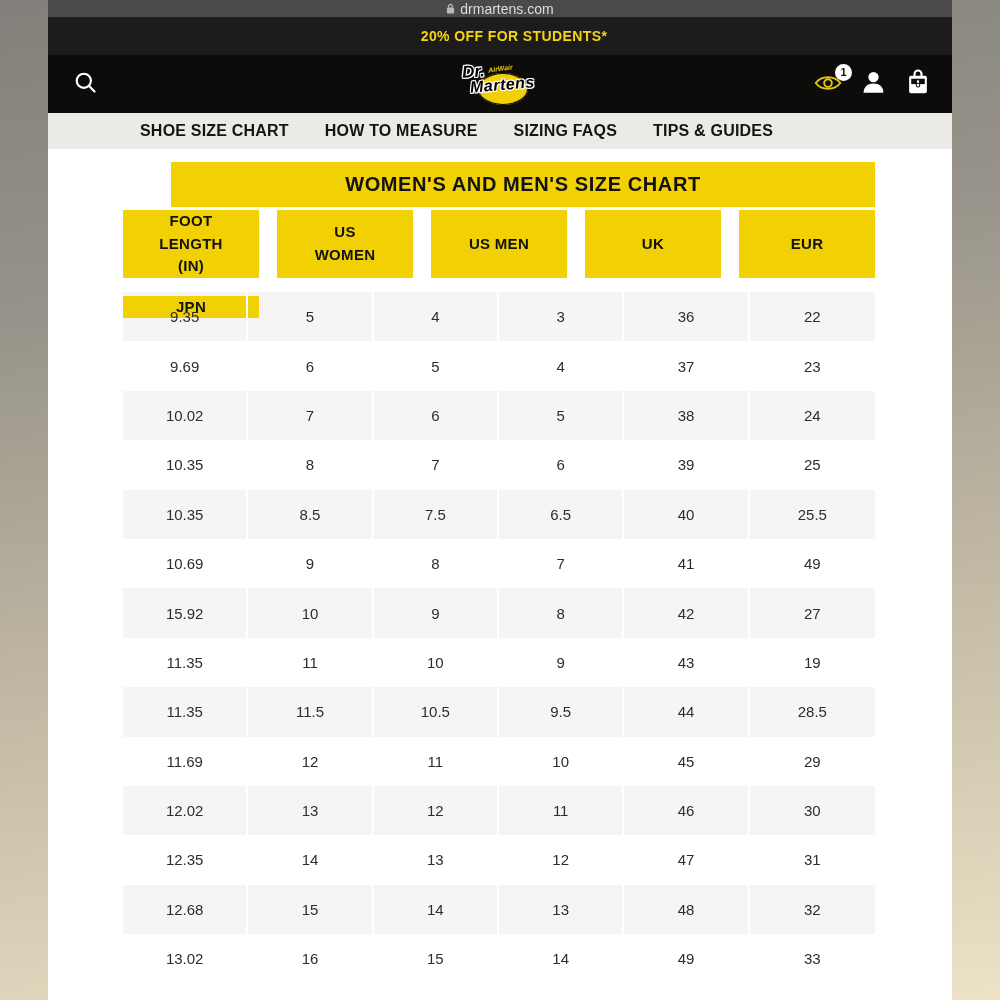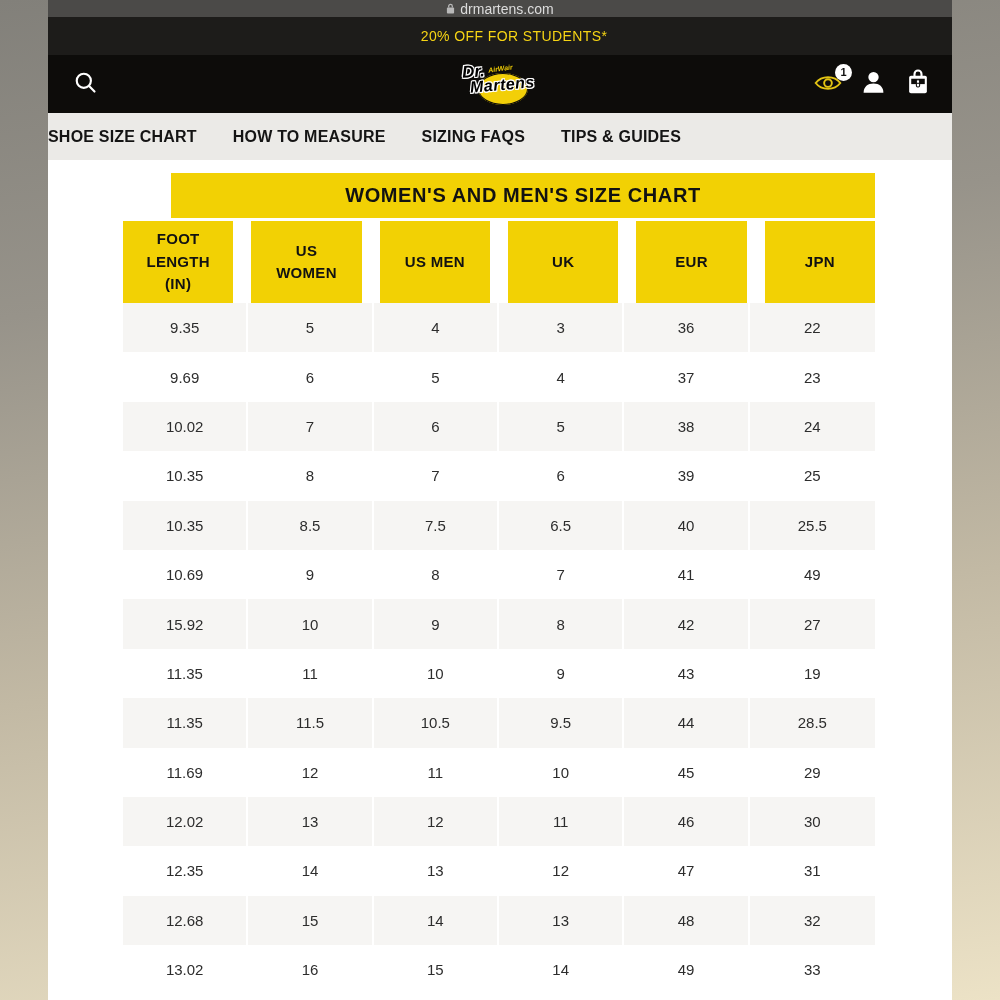--- a/index.html
+++ b/index.html
@@ -17,21 +17,21 @@
   .urlbar {
     height:17px; background:#4b4a48; color:#dcdcdc;
     display:flex; align-items:center; justify-content:center; gap:5px;
     font-size:14px;
   }
   .urlbar svg { display:block; }
   
   .promo {
     height:38px; background:#1d1c1a; color:#f6d414;
     display:flex; align-items:center; justify-content:center;
-    font-weight:normal; font-size:14px; letter-spacing:.4px;padding-left:28px;
+    font-weight:bold; font-size:14px; letter-spacing:.4px;padding-left:28px;
   }
   
   .hdr {
     height:58px; background:#0d0c0a; position:relative;
     display:flex; align-items:center;
   }
   .search-btn { margin-left:24px; display:flex; cursor:pointer; }
   .logo {
     position:absolute; left:50%; top:50%; transform:translate(-50%,-50%);
     width:80px; height:46px; cursor:pointer;
@@ -57,37 +57,37 @@
     margin-left:auto; margin-right:20px; display:flex; align-items:center; gap:17px;
   }
   .icon-btn { position:relative; display:flex; cursor:pointer; }
   .badge {
     position:absolute; top:-7px; right:-9px; width:17px; height:17px;
     background:#fff; color:#111; border-radius:50%;
     font-size:11px; font-weight:bold; display:flex; align-items:center; justify-content:center;
   }
   
   .nav {
-    height:47px; background:#ebeae7; display:flex; align-items:center;
-    gap:36px; 
+    height:36px; background:#ebeae7; display:flex; align-items:center;
+    gap:36px; padding-left:92px;
   }
   .nav-item {
     font-weight:bold; font-size:16px; color:#141414; letter-spacing:.2px;
     cursor:pointer; white-space:nowrap;
   }
   
   .content { background:#fff; padding-top:13px; }
   .table { margin-left:75px; width:752px; }
   .title-row {
     height:45px; background:#f2d104;
     display:flex; align-items:center; justify-content:center;
     font-weight:800; font-size:20px; letter-spacing:.6px; color:#121212;margin-left:48px;
   }
   .cols {
-    margin-top:3px; display:grid; grid-template-columns:repeat(6,1fr);
+    margin-top:3px; display:grid; grid-template-columns:repeat(5,1fr);
     gap:18px; background:#fff; height:82px;
   }
   .col-cell {
     background:#f2d104; display:flex; align-items:center; justify-content:center;
     font-weight:800; font-size:15px; color:#121212; text-align:center; letter-spacing:.3px;
   }
   .col-cell span { max-width:76px; line-height:1.5; }
   .tbody { background:#fff; }
   .data-row { display:grid; grid-template-columns:repeat(6,1fr); height:49.4px; }
   .data-row:nth-child(odd) { background:#f6f5f3; }

